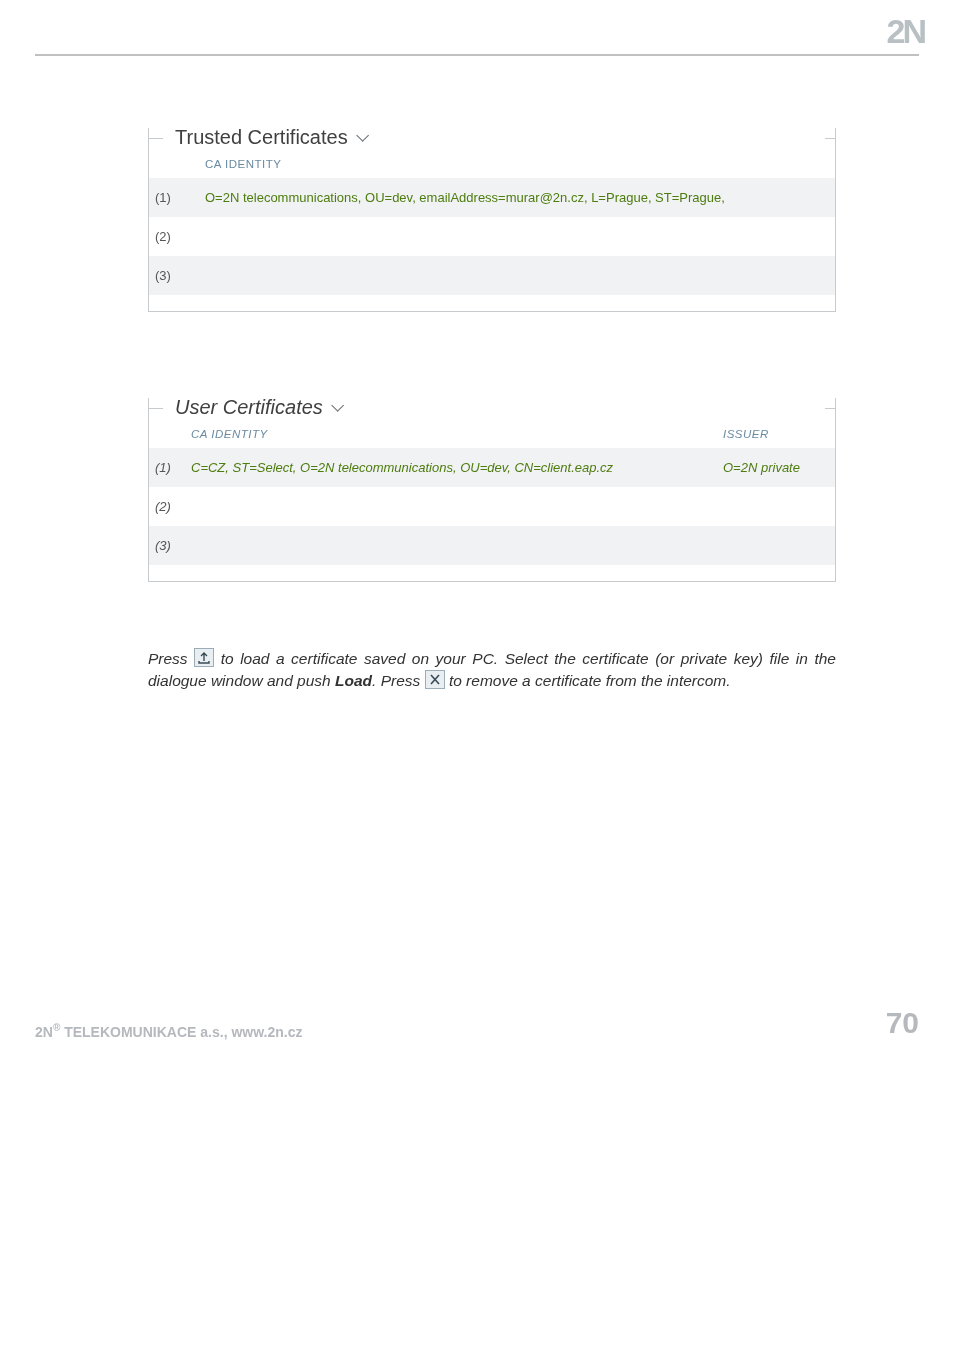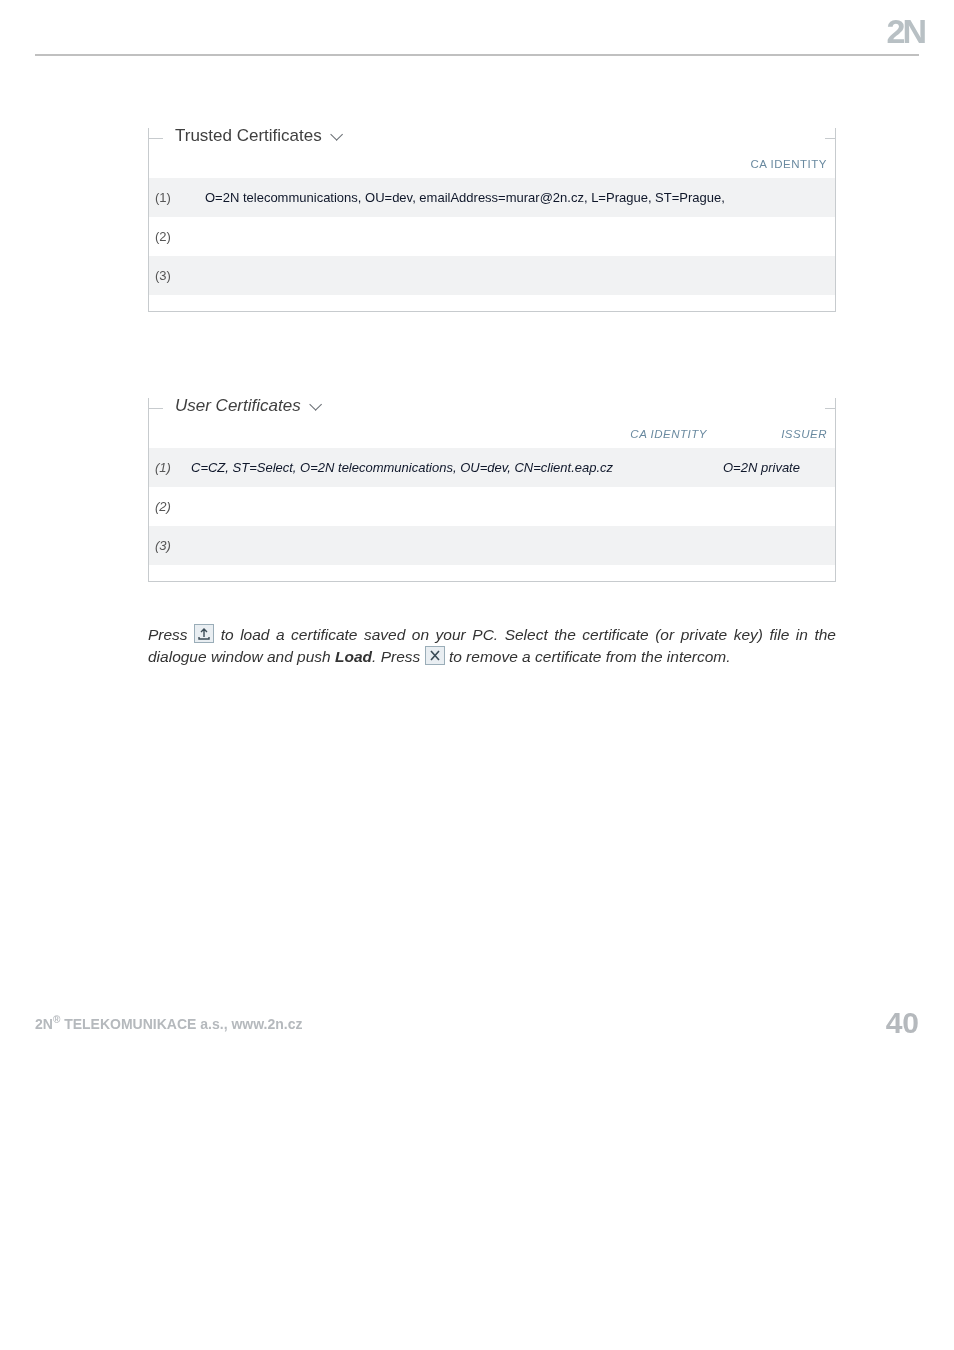--- a/index.html
+++ b/index.html
@@ -66,21 +66,21 @@
     height: 14px;
     border-left: 1px solid #c7cbce;
     border-right: 1px solid #c7cbce;
     border-bottom: 1px solid #c7cbce;
     margin-top: -4px;
   }
   .card-title {
     position: absolute;
     top: -2px;
     left: 22px;
-    font-size: 17px;
+    font-size: 20px;
     font-weight: 300;
     color: #404040;
     background: #fff;
     padding: 0 6px 0 4px;
     display: flex;
     align-items: center;
     gap: 8px;
   }
   .chev {
     display:inline-block;
@@ -88,50 +88,50 @@
     border-right:1.6px solid #6a6f75;
     border-bottom:1.6px solid #6a6f75;
     transform: rotate(45deg) translateY(-3px);
   }
   .tbl {
     width: 100%;
     border-collapse: collapse;
     table-layout: fixed;
   }
   .tbl th {
-    text-align: right;
+    text-align: left;
     font-size: 11.5px;
     font-weight: 400;
     letter-spacing: 0.5px;
     color: #6a8aa0;
     padding: 30px 8px 8px 8px;
   }
   .tbl th:first-child, .tbl td:first-child{
     width: 34px;
     text-align: left;
     padding-left: 6px;
     color: #555;
   }
   .tbl td {
     padding: 12px 8px;
     font-size: 13px;
-    color: #0f172a;
+    color: #4d7c0f;
     white-space: nowrap;
     overflow: hidden;
   }
   .tbl td:first-child { color:#555; }
   .tbl tr.r-odd { background: #f1f2f3; }
   .tbl tr.r-even { background: #fff; }
   .col-issuer { width: 120px; }
   .body-text {
     font-size: 15.5px;
     color: #333;
     text-align: justify;
     line-height: 1.45;
-    margin-top: 42px;
+    margin-top: 66px;
   }
   .iconbox {
     display: inline-block;
     width: 18px; height: 17px;
     border: 1px solid #9aadb8;
     background: #e9eef2;
     vertical-align: -3px;
     position: relative;
   }
   .iconbox svg {
@@ -139,21 +139,21 @@
     top: 1px; left: 1px;
     width: 16px; height: 15px;
   }
   .footer {
     position: absolute;
     bottom: 36px;
     left: 35px;
     right: 35px;
     display: flex;
     justify-content: space-between;
-    align-items: center;
+    align-items: flex-end;
   }
   .footer-left {
     font-size: 14px;
     font-weight: 700;
     color: #b5b9bd;
   }
   .footer-left sup { font-size: 10px; }
   .footer-right {
     font-size: 30px;
     font-weight: 700;
@@ -250,15 +250,15 @@
           </svg>
       </span>
       <span> to remove a certificate from the intercom.</span>
     </div>
   </div>
 
   <div class="footer">
     <div class="footer-left">
       <span>2N</span><sup>®</sup><span> TELEKOMUNIKACE a.s., www.2n.cz</span>
     </div>
-    <div class="footer-right">40</div>
+    <div class="footer-right">70</div>
   </div>
 </div>
 
 </body></html>

